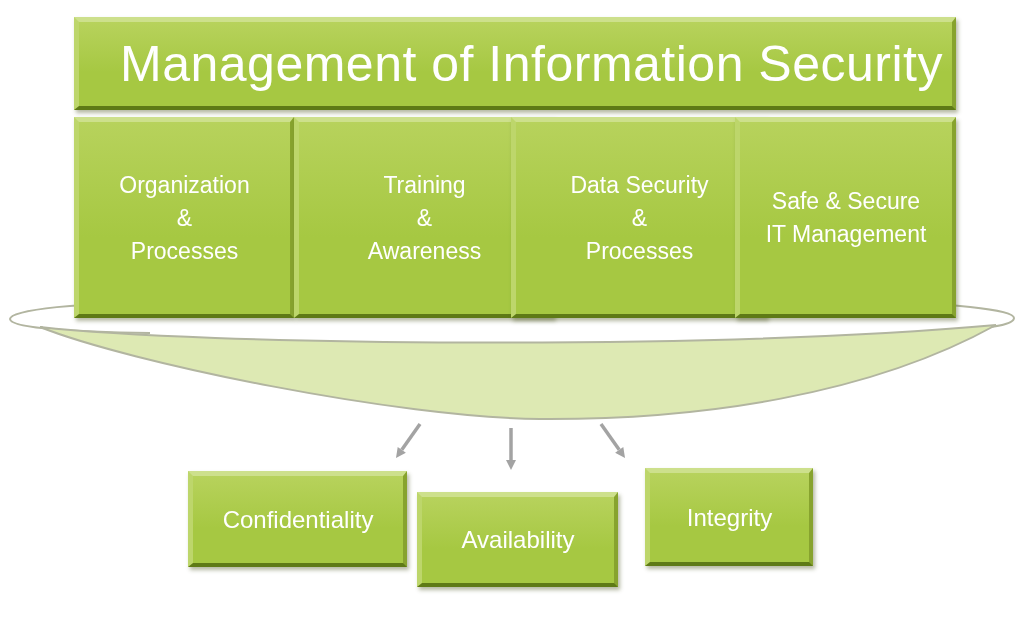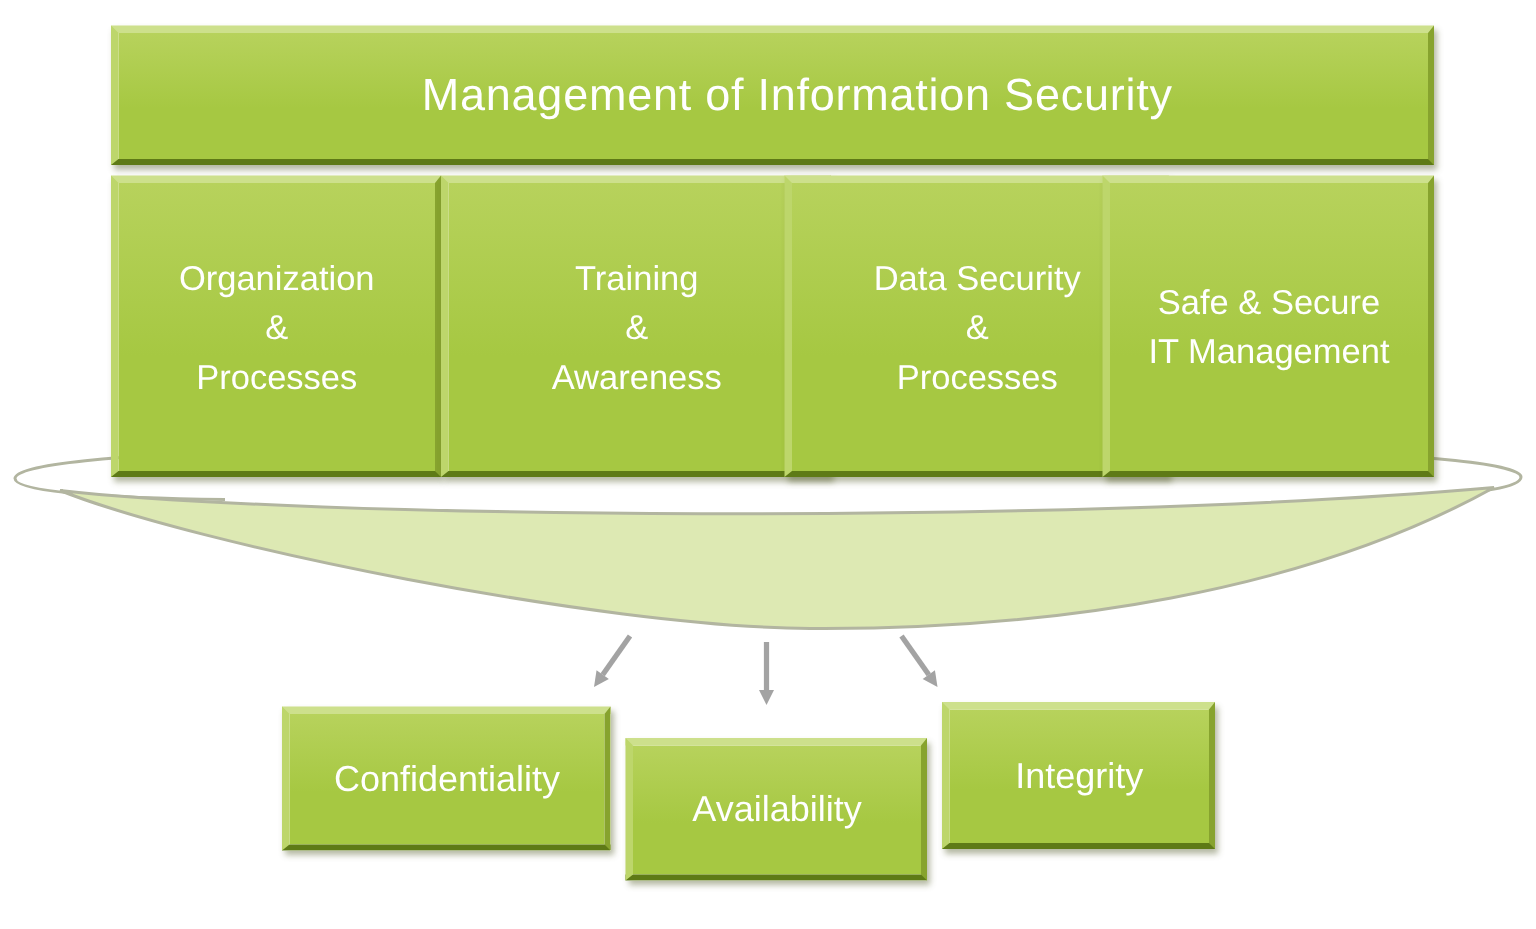--- a/index.html
+++ b/index.html
@@ -29,30 +29,30 @@
     display:flex;flex-direction:column;align-items:center;justify-content:center;
     background:linear-gradient(180deg,var(--box_fill_light) 0%,var(--box_fill) 60%);
     border-top:5px solid var(--bevel_light);
     border-left:5px solid var(--bevel_left);
     border-right:4px solid var(--bevel_right);
     border-bottom:4px solid var(--bevel_dark);
     box-shadow:2px 3px 4px rgba(90,100,50,0.45);
     color:var(--text);text-align:center;
   }
   .title-box{left:74px;top:17px;width:882px;height:93px;}
-  .title-box span{font-size:30px;letter-spacing:0.5px;margin-left:32px;}
+  .title-box span{font-size:50px;letter-spacing:0.5px;margin-left:32px;}
   .pillar{top:117px;height:201px;font-size:23px;line-height:33px;}
   .pillar-1{left:74px;width:220px;}
   .pillar-2{left:294px;width:260px;}
-  .pillar-3{left:523px;width:256px;}
+  .pillar-3{left:511px;width:256px;}
   .pillar-4{left:735px;width:221px;justify-content:center;}
   .outcome{font-size:24px;}
   .outcome-1{left:188px;top:471px;width:219px;height:96px;}
   .outcome-2{left:417px;top:492px;width:201px;height:95px;}
-  .outcome-3{left:628px;top:468px;width:182px;height:98px;}
+  .outcome-3{left:645px;top:468px;width:168px;height:98px;}
 </style>
 </head>
 <body>
 
 <div class="stage">
 
   <svg class="layer" viewBox="0 0 1024 619" aria-hidden="true">
 
     <path class="curl" d="M 190 302 C 75 302, 10 310, 10 319 C 10 328, 70 332, 150 333"></path>
     <path class="curl" d="M 840 302 C 955 302, 1014 310, 1014 318 C 1014 325, 985 329, 950 330"></path>

